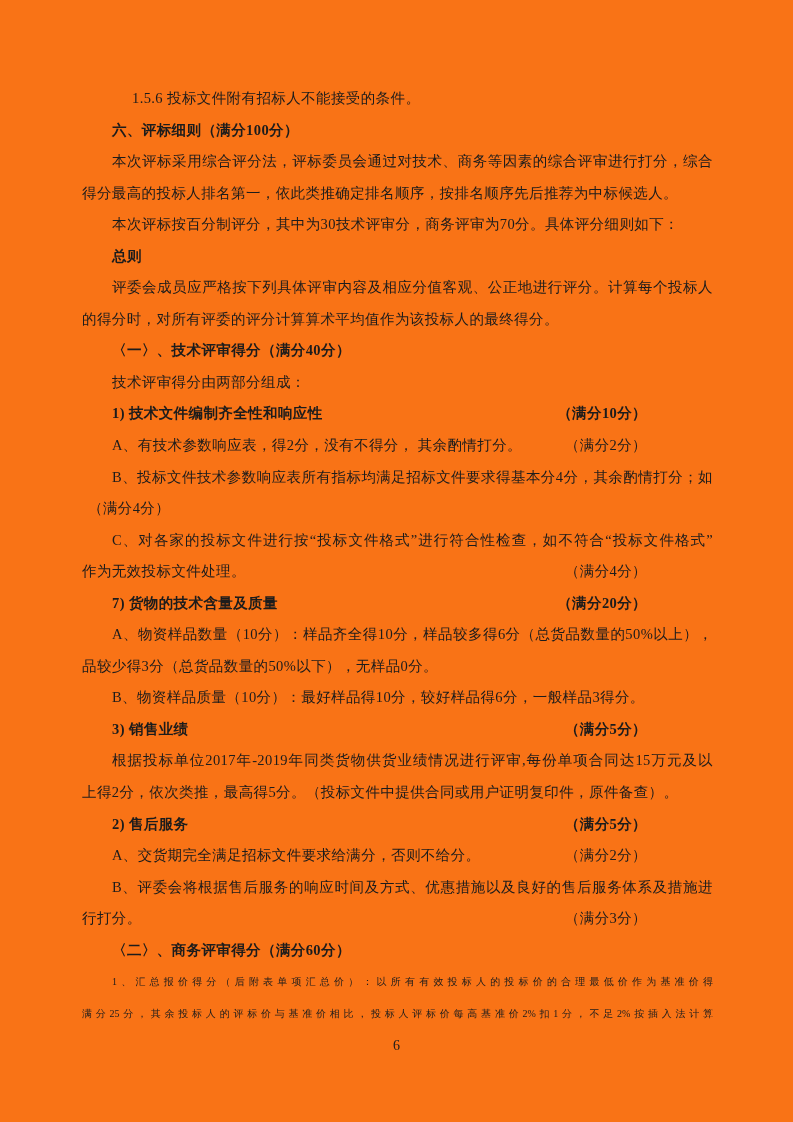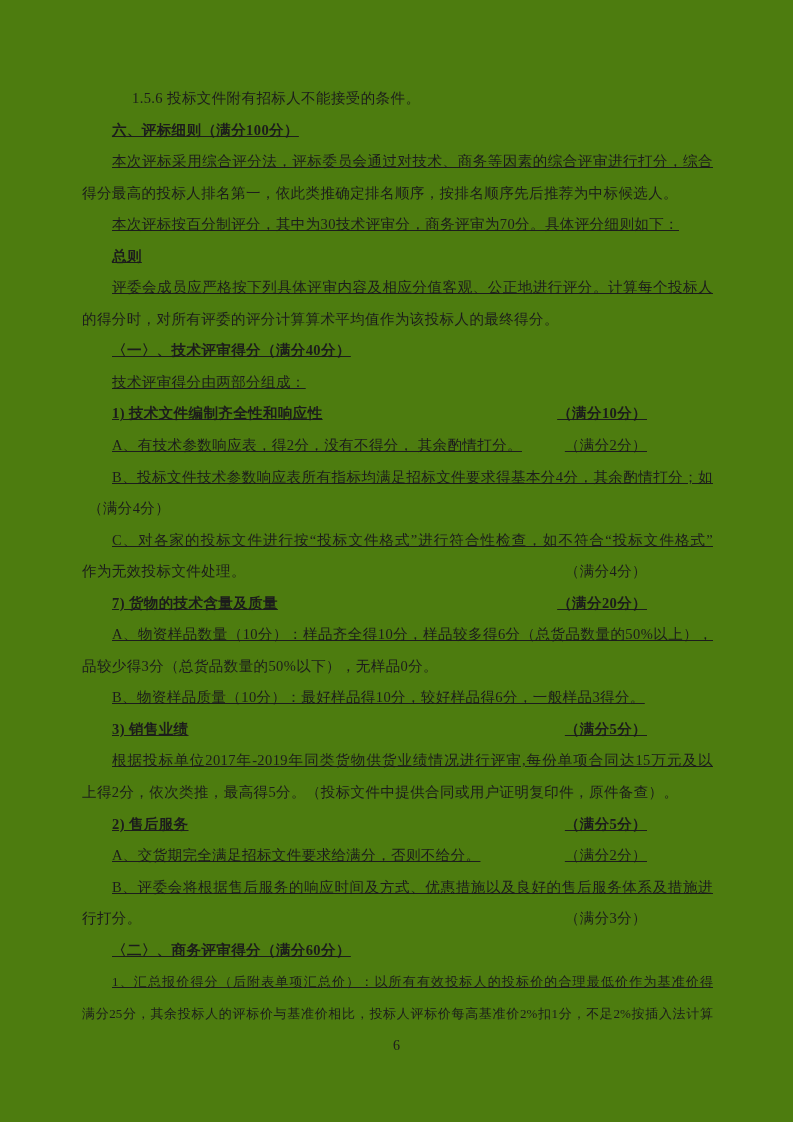--- a/index.html
+++ b/index.html
@@ -6,46 +6,46 @@
   body {
     width: 793px; height: 1122px;
     background: #ffffff;
     font-family: "Liberation Serif", "DejaVu Serif", serif;
     color: #1c1c1c;
     overflow: hidden;
   }
   .page {
     position: relative;
     width: 793px; height: 1122px;
-    background: #4d7c0f;
+    background: #f97316;
   }
   .doc-body {
     position: absolute;
     left: 82px; top: 83px;
     width: 631px;
   }
   .line {
     height: 31.55px;
     line-height: 31.55px;
     font-size: 14.5px;
     letter-spacing: 0.4px;
     white-space: nowrap;
     overflow: hidden;
   }
   .line.bold { font-weight: bold; }
-  .line.indent-para { padding-left: 30px; text-decoration: underline; }
+  .line.indent-para { padding-left: 30px; }
   .line.indent-num  { padding-left: 50px; }
   .line.indent-none { padding-left: 0; }
   .line.fill {
     white-space: normal;
     word-break: break-all;
     text-align: justify;
     text-align-last: justify;
   }
-  .line.small { font-size: 13px; letter-spacing: 0; }
+  .line.small { font-size: 10px; letter-spacing: 0; }
   .line.flex {
     display: flex;
     justify-content: space-between;
     align-items: flex-start;
   }
   .line .score {
     flex-shrink: 0;
     padding-right: 66px;
     margin-left: 6px;
   }

